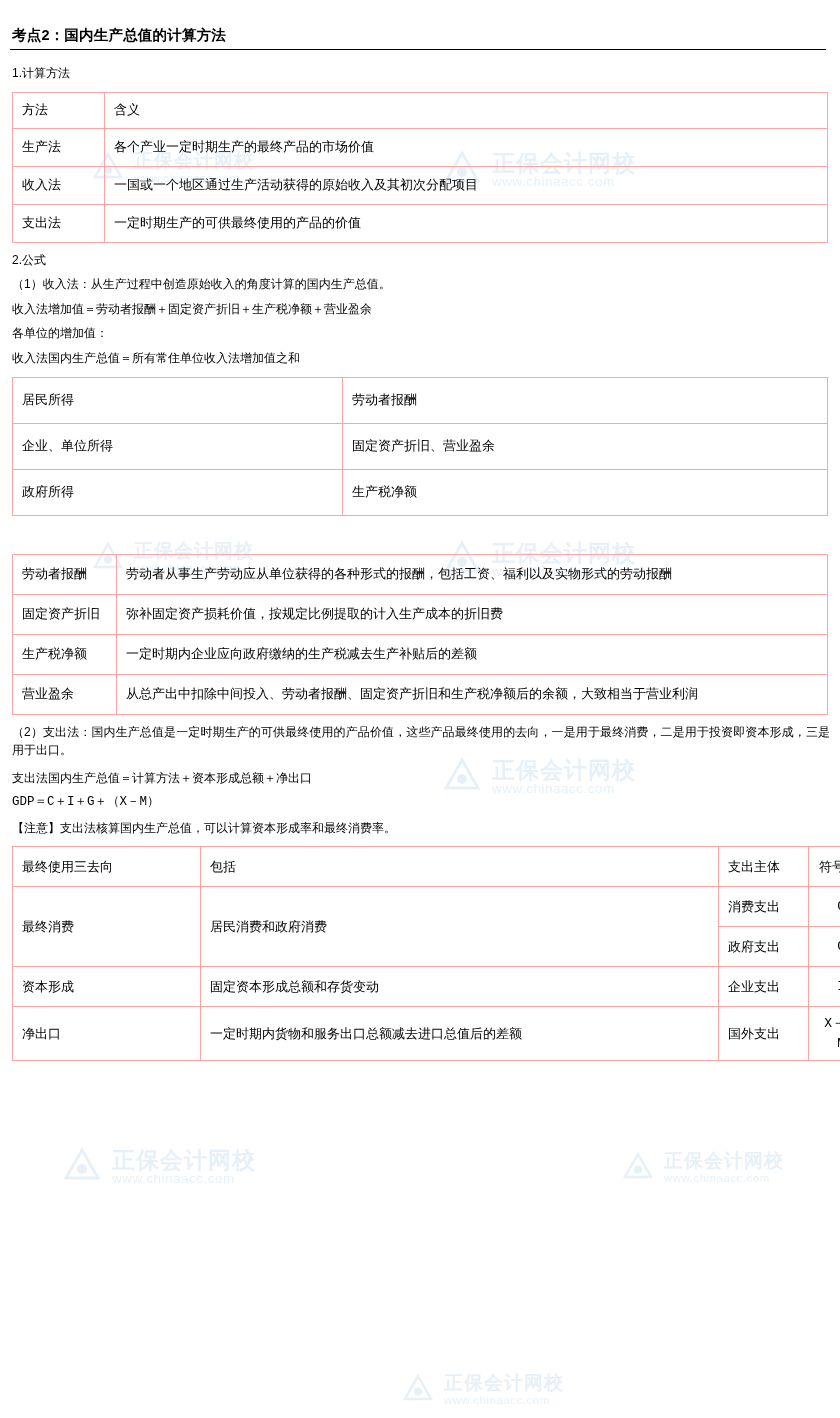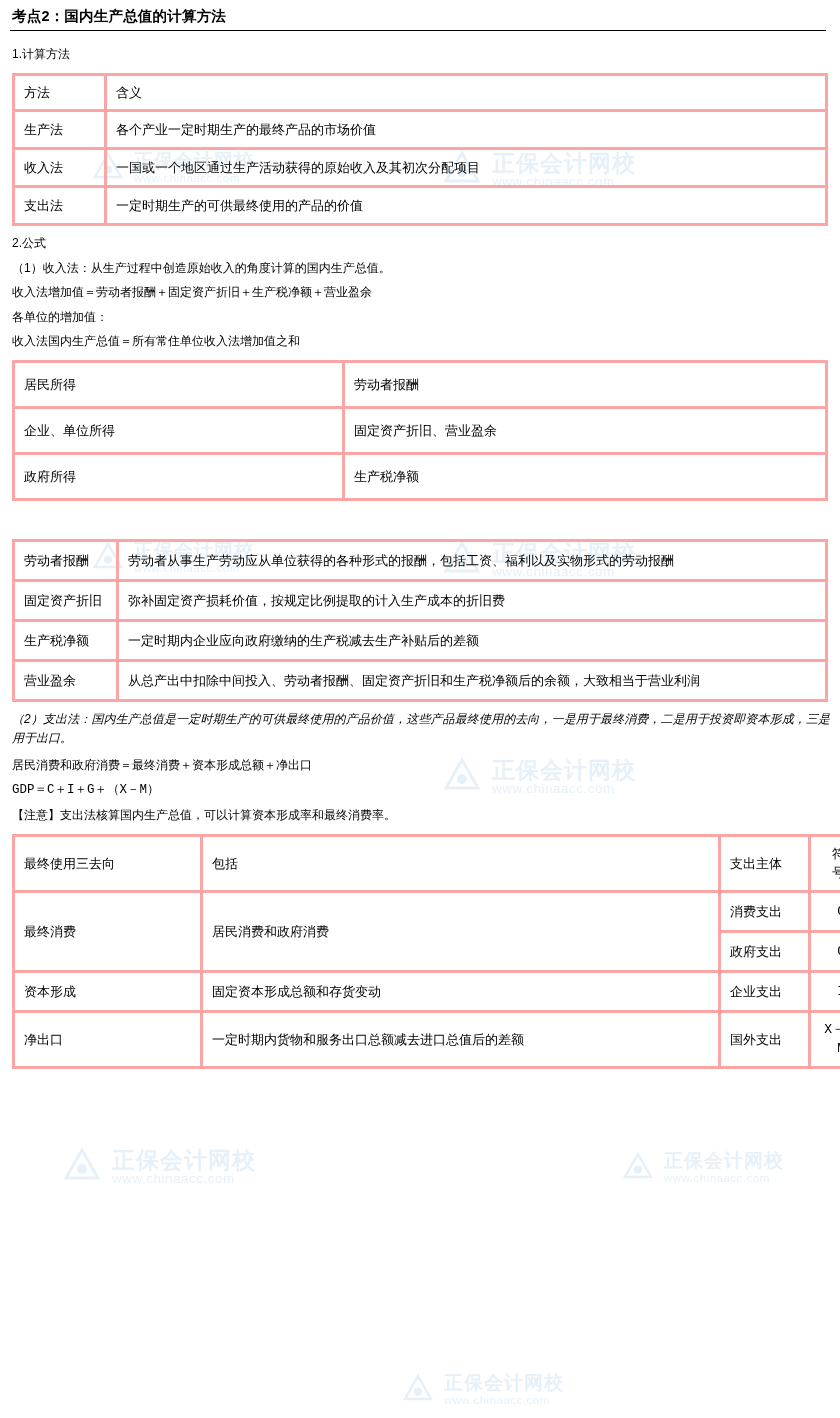--- a/index.html
+++ b/index.html
@@ -9,54 +9,54 @@
     min-height: 1418px;
     background: #ffffff;
     font-family: "Liberation Sans", "DejaVu Sans", sans-serif;
     font-size: 13px;
     color: #000000;
     position: relative;
     overflow: hidden;
   }
   .page {
     position: relative;
-    padding: 5px 10px 0 10px;
+    padding: 24px 10px 0 10px;
     z-index: 2;
   }
   .title {
     font-size: 14.5px;
     font-weight: bold;
     margin: 2px 0 4px 2px;
     letter-spacing: 0.2px;
   }
   .title-underline {
     height: 1px;
     background: #000;
     width: 816px;
     margin: 2px 0 14px 0;
   }
   .para {
     margin: 0 0 9px 2px;
     line-height: 1.55;
     font-size: 12px;
   }
   .para.tight { margin-bottom: 6px; }
-  .para.block { margin-left: 2px; text-align: justify; font-style: italic; }
+  .para.block { margin-left: 2px; text-align: justify; }
   .mono {
     font-family: "Liberation Mono", "DejaVu Sans Mono", monospace;
     font-size: 12.5px;
   }
   table.doc {
     border-collapse: collapse;
     width: 816px;
     margin: 4px 0 8px 2px;
     table-layout: fixed;
   }
   table.doc td {
-    border: 3px solid #fca5a5;
+    border: 1px solid #fca5a5;
     padding: 7px 9px;
     vertical-align: middle;
     font-size: 13px;
     line-height: 1.5;
     background: transparent;
   }
   
   #t1 td { height: 38px; }
   #t1 tr:first-child td { height: 36px; }
   #t1 td.c0 { width: 92px; }
@@ -284,21 +284,21 @@
         <td class="c1">一定时期内企业应向政府缴纳的生产税减去生产补贴后的差额</td>
       </tr>
       <tr>
         <td class="c0">营业盈余</td>
         <td class="c1">从总产出中扣除中间投入、劳动者报酬、固定资产折旧和生产税净额后的余额，大致相当于营业利润</td>
       </tr>
     </tbody>
   </table>
 
   <div class="para block">（2）支出法：国内生产总值是一定时期生产的可供最终使用的产品价值，这些产品最终使用的去向，一是用于最终消费，二是用于投资即资本形成，三是用于出口。</div>
-  <div class="para tight">居民消费和政府消费＝最终消费＋资本形成总额＋净出口</div>
+  <div class="para tight">支出法国内生产总值＝计算方法＋资本形成总额＋净出口</div>
   <div class="para tight mono">GDP＝C＋I＋G＋（X－M）</div>
   <div class="para">【注意】支出法核算国内生产总值，可以计算资本形成率和最终消费率。</div>
 
   <table class="doc" id="t4">
     <tbody>
       <tr>
         <td class="c0">最终使用三去向</td>
         <td class="c1">包括</td>
         <td class="c2">支出主体</td>
         <td class="c3">符号</td>

